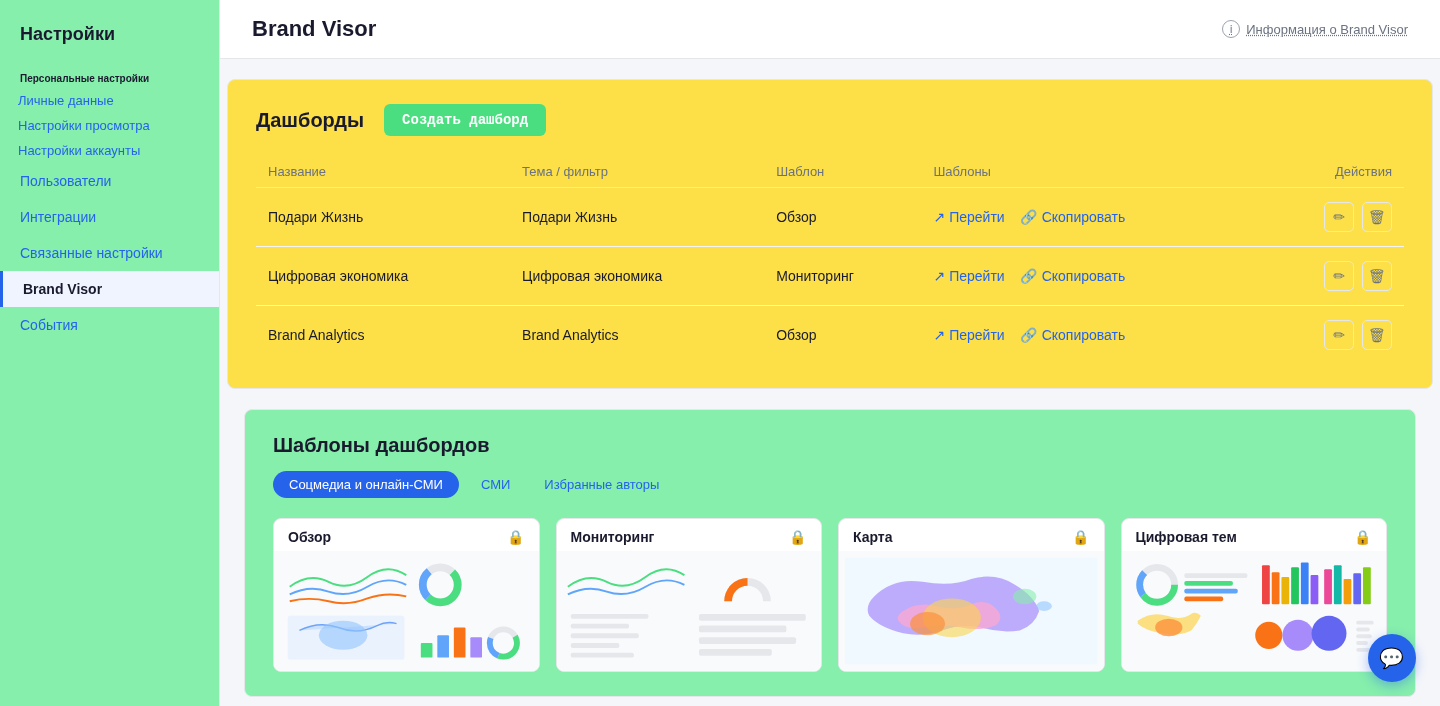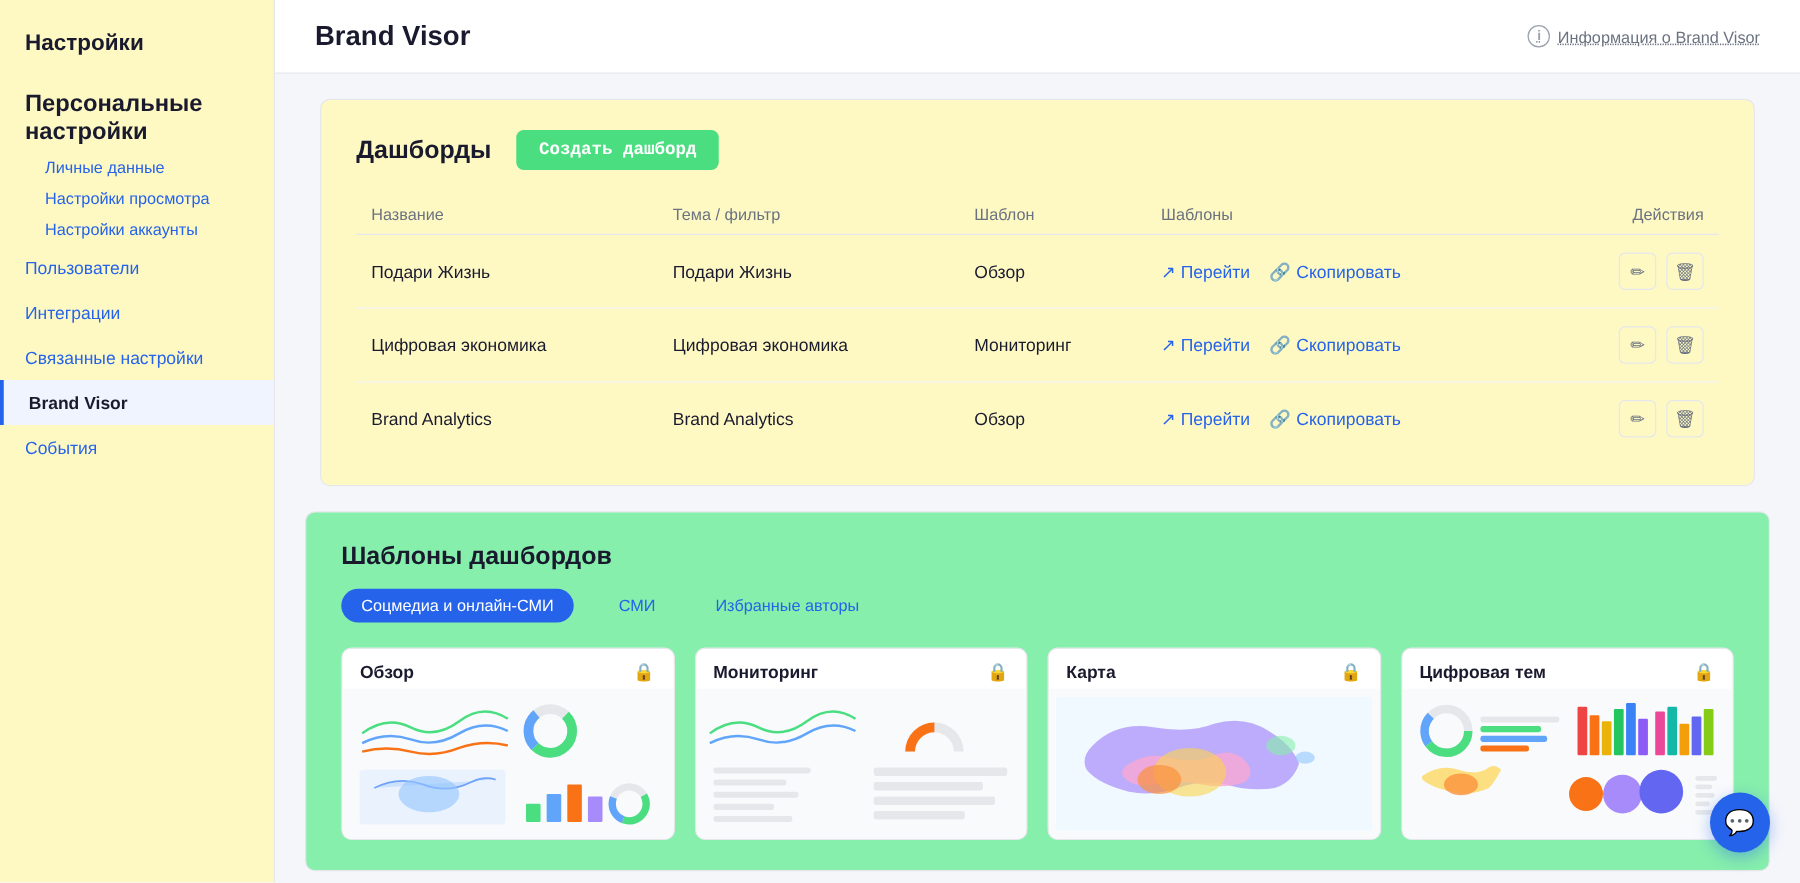--- a/index.html
+++ b/index.html
@@ -2,44 +2,44 @@
 <html><head>
   <meta charset="utf-8">
   <style>
     * { box-sizing: border-box; margin: 0; padding: 0; }
     body { font-family: -apple-system, BlinkMacSystemFont, 'Segoe UI', Arial, sans-serif; font-size: 14px; background: #f5f6fa; display: flex; height: 706px; overflow: hidden; }
 
     
     .sidebar {
       width: 220px;
       min-width: 220px;
-      background: #fef9c3;
+      background: #86efac;
       border-right: 1px solid #e5e7eb;
       padding: 24px 0;
       display: flex;
       flex-direction: column;
       overflow-y: auto;
     }
     .sidebar-title {
       font-size: 18px;
       font-weight: 700;
       color: #1a1a2e;
       padding: 0 20px 20px 20px;
     }
     .sidebar-section-label {
-      font-size: 19px;
+      font-size: 10px;
       font-weight: 600;
       color: #1a1a2e;
       padding: 8px 20px 4px 20px;
     }
     .sidebar-link {
       display: block;
       font-size: 13px;
       color: #2563eb;
-      padding: 5px 20px 5px 36px;
+      padding: 5px 20px 5px 18px;
       cursor: pointer;
       text-decoration: none;
     }
     .sidebar-item {
       display: block;
       font-size: 14px;
       color: #2563eb;
       padding: 10px 20px;
       cursor: pointer;
       text-decoration: none;
@@ -87,22 +87,22 @@
       display: flex;
       align-items: center;
       justify-content: center;
       font-size: 11px;
       color: #9ca3af;
       font-weight: 700;
     }
 
     
     .section {
-      background: #fef9c3;
-      margin: 20px 36px;
+      background: #fde047;
+      margin: 20px 7px;
       border-radius: 8px;
       border: 1px solid #e5e7eb;
       padding: 24px 28px;
     }
     .section-header {
       display: flex;
       align-items: center;
       gap: 20px;
       margin-bottom: 20px;
     }
@@ -172,21 +172,21 @@
     .templates-section {
       background: #86efac;
       margin: 0 24px 20px 24px;
       border-radius: 8px;
       border: 1px solid #e5e7eb;
       padding: 24px 28px;
     }
     .templates-tabs {
       display: flex;
       align-items: center;
-      gap: 24px;
+      gap: 10px;
       margin: 14px 0 20px 0;
     }
     .tab-active {
       background: #2563eb;
       color: #fff;
       border-radius: 20px;
       padding: 6px 16px;
       font-size: 13px;
       font-weight: 500;
       cursor: pointer;

